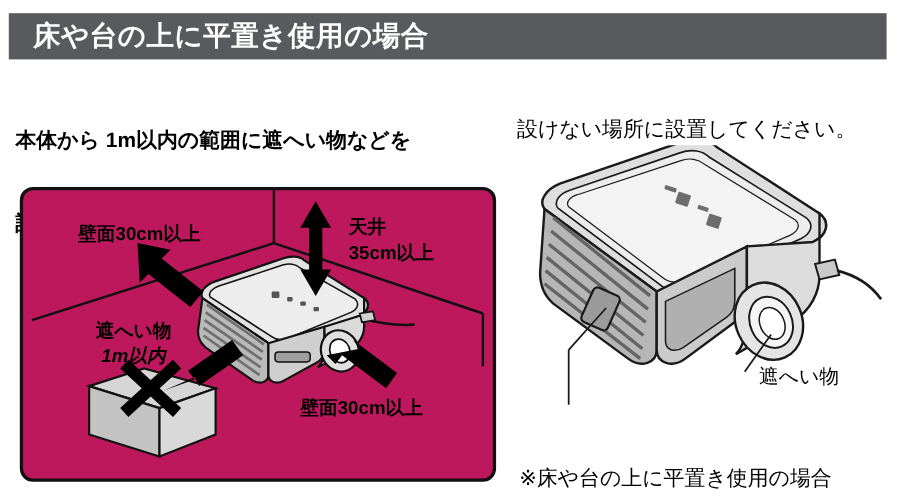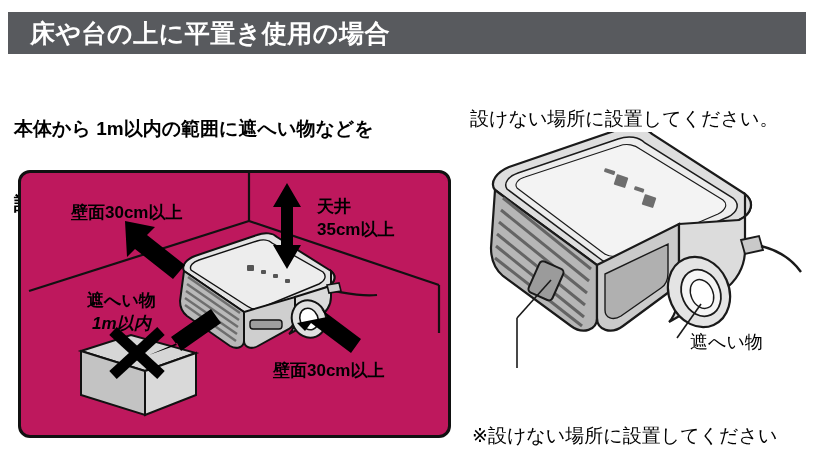--- a/index.html
+++ b/index.html
@@ -265,15 +265,15 @@
 
     <g stroke="#1a1a1a" stroke-width="1.6" fill="none">
       <line x1="246" y1="172" x2="222" y2="206"></line>
     </g>
   </svg>
 </div>
 
 <div class="towel-label">遮へい物</div>
 
 <div class="right-caption-bottom">
-  <span class="cap-line">※設けない場所に設置してください</span>
+  <span class="cap-line">※床や台の上に平置き使用の場合</span>
   
 </div>
 
 </body></html>

